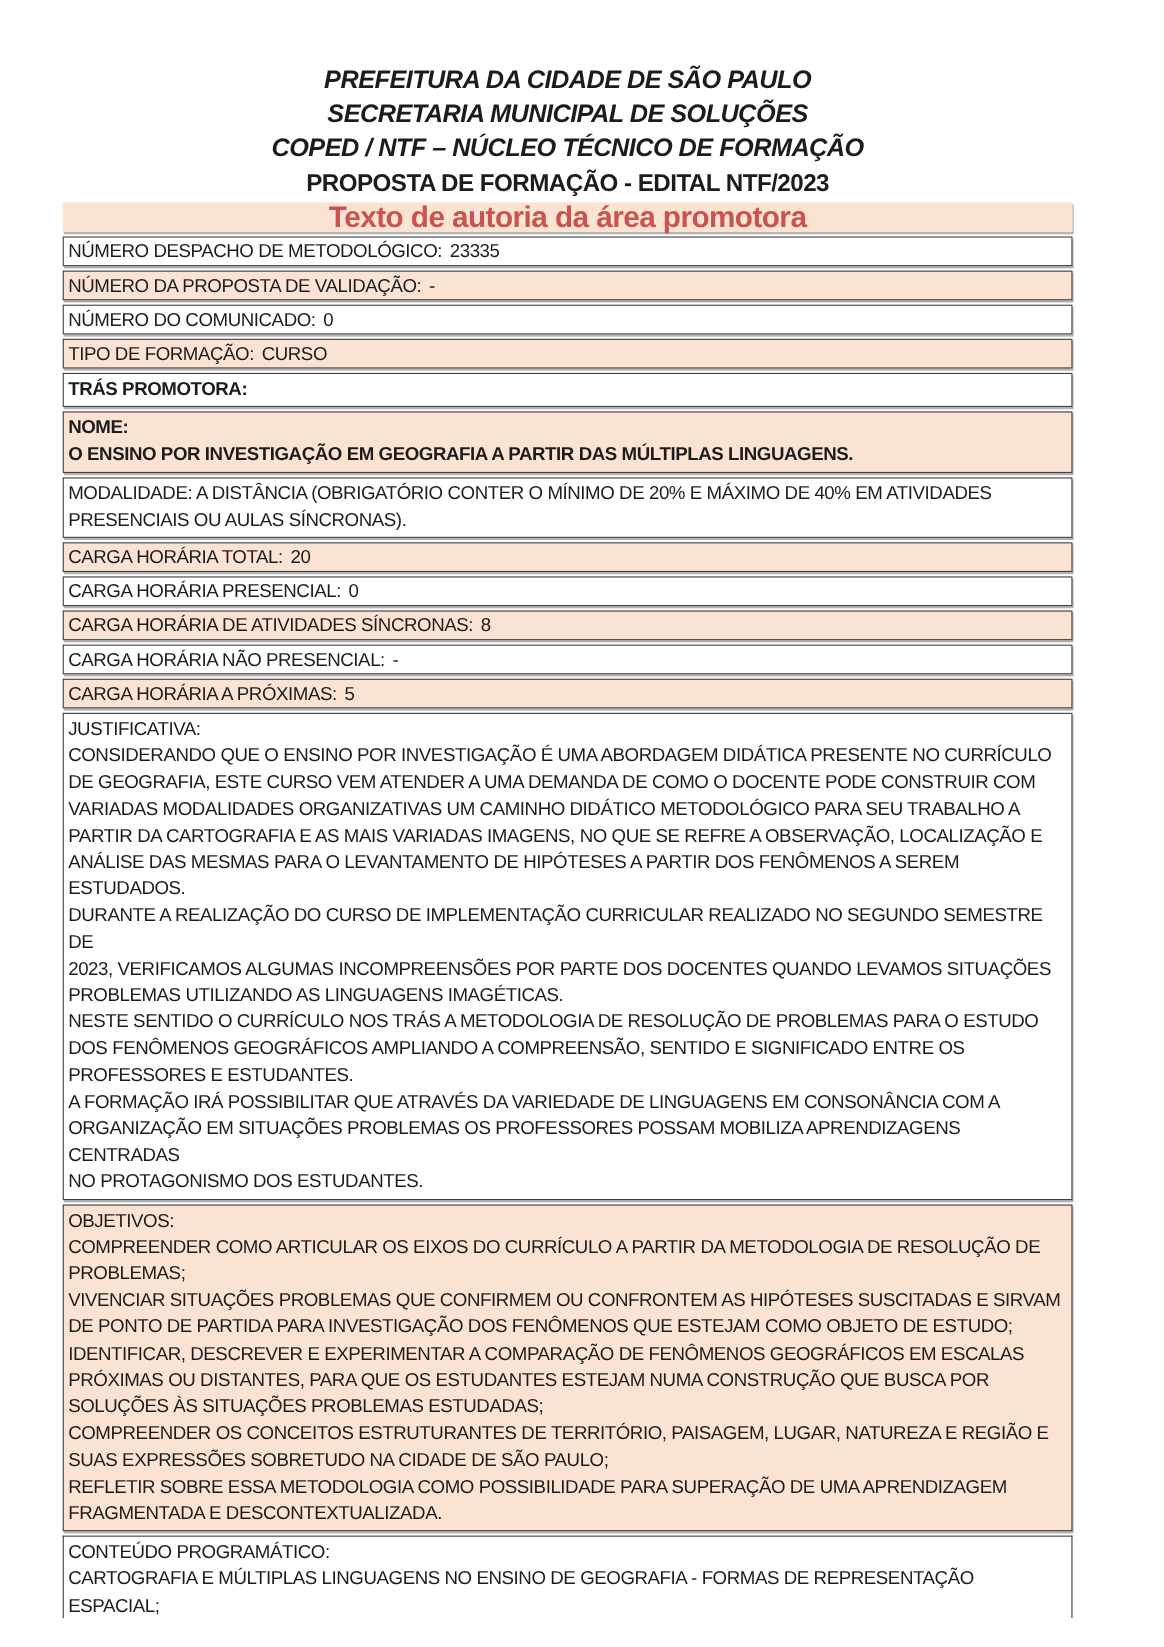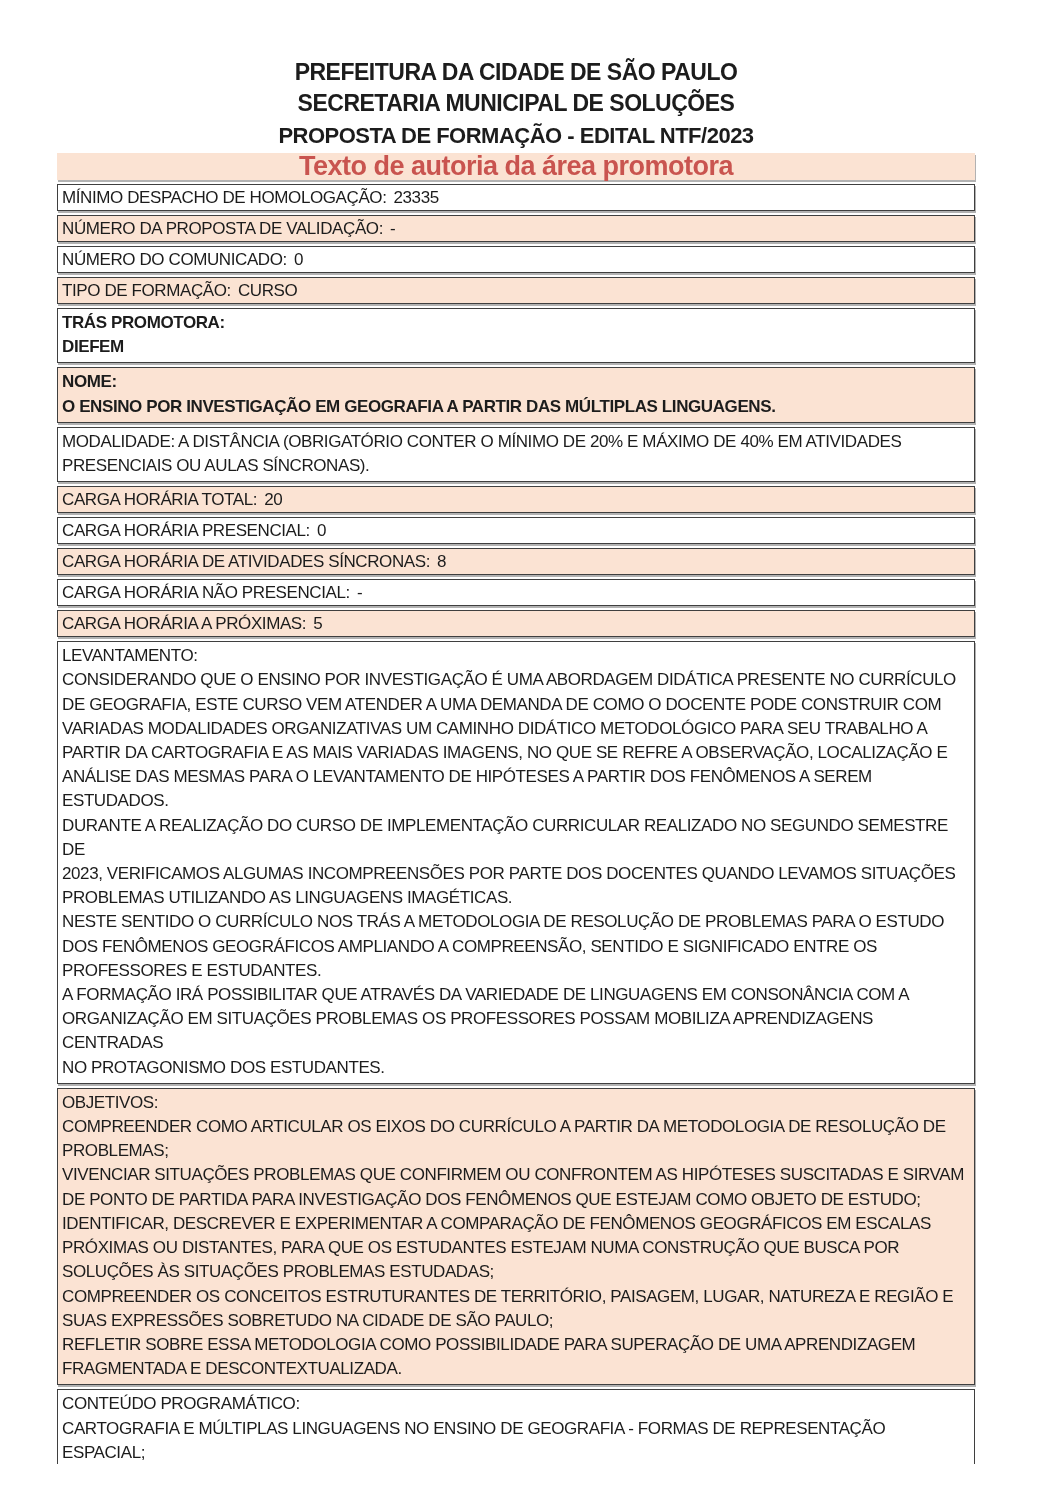--- a/index.html
+++ b/index.html
@@ -14,21 +14,21 @@
     width:1058px;height:1497px;
     font-family:"Liberation Sans",sans-serif;
     color:var(--ink);
     -webkit-font-smoothing:antialiased;
   }
   .page{position:relative;width:1058px;height:1497px;overflow:hidden;background:#fff;}
   .content{margin-left:57px;width:918px;}
 
   
   .doc-header{padding-top:57px;text-align:center;font-weight:bold;letter-spacing:-0.5px;}
-  .doc-header .hline{font-size:23px;line-height:31px;white-space:pre-wrap;}
+  .doc-header .hline{font-size:23px;line-height:31px;white-space:pre-wrap;font-style:italic;}
   .doc-header .htitle{font-size:22px;line-height:34px;white-space:pre-wrap;}
 
   
   .banner{
     height:27px;background:var(--peach);
     display:flex;align-items:center;justify-content:center;
     font-size:27px;font-weight:bold;color:var(--banner-text);
     letter-spacing:-0.5px;margin-bottom:4px;
     box-shadow:1px 2px 0 var(--shadow);
   }
@@ -53,50 +53,50 @@
 </style>
 </head>
 <body>
 
 <div class="page">
   <div class="content">
 
     <div class="doc-header">
       <div class="hline">PREFEITURA DA CIDADE DE SÃO PAULO</div>
       <div class="hline">SECRETARIA MUNICIPAL DE SOLUÇÕES</div>
+      <div class="hline">COPED / NTF – NÚCLEO TÉCNICO DE FORMAÇÃO</div>
       <div class="htitle">PROPOSTA DE FORMAÇÃO - EDITAL NTF/2023</div>
     </div>
 
     <div class="banner">
       <span>Texto de autoria da área promotora</span>
     </div>
 
     <div class="row srow">
-      <span class="label">MÍNIMO DESPACHO DE HOMOLOGAÇÃO:</span>
+      <span class="label">NÚMERO DESPACHO DE METODOLÓGICO:</span>
       <span class="value">23335</span>
     </div>
 
     <div class="row srow peach">
       <span class="label">NÚMERO DA PROPOSTA DE VALIDAÇÃO:</span>
       <span class="value">-</span>
     </div>
 
     <div class="row srow">
       <span class="label">NÚMERO DO COMUNICADO:</span>
       <span class="value">0</span>
     </div>
 
     <div class="row srow peach">
       <span class="label">TIPO DE FORMAÇÃO:</span>
       <span class="value">CURSO</span>
     </div>
 
     <div class="row block bold">
       <div class="btitle">TRÁS PROMOTORA:</div>
-      <div class="lines">DIEFEM</div>
     </div>
 
     <div class="row block bold peach">
       <div class="btitle">NOME:</div>
       <div class="lines">O ENSINO POR INVESTIGAÇÃO EM GEOGRAFIA A PARTIR DAS MÚLTIPLAS LINGUAGENS.</div>
     </div>
 
     <div class="row block">
       <div class="lines">MODALIDADE: A DISTÂNCIA (OBRIGATÓRIO CONTER O MÍNIMO DE 20% E MÁXIMO DE 40% EM ATIVIDADES
 PRESENCIAIS OU AULAS SÍNCRONAS).</div>
@@ -121,21 +121,21 @@
       <span class="label">CARGA HORÁRIA NÃO PRESENCIAL:</span>
       <span class="value">-</span>
     </div>
 
     <div class="row srow peach">
       <span class="label">CARGA HORÁRIA A PRÓXIMAS:</span>
       <span class="value">5</span>
     </div>
 
     <div class="row block">
-      <div class="btitle">LEVANTAMENTO:</div>
+      <div class="btitle">JUSTIFICATIVA:</div>
       <div class="lines">CONSIDERANDO QUE O ENSINO POR INVESTIGAÇÃO É UMA ABORDAGEM DIDÁTICA PRESENTE NO CURRÍCULO
 DE GEOGRAFIA, ESTE CURSO VEM ATENDER A UMA DEMANDA DE COMO O DOCENTE PODE CONSTRUIR COM
 VARIADAS MODALIDADES ORGANIZATIVAS UM CAMINHO DIDÁTICO METODOLÓGICO PARA SEU TRABALHO A
 PARTIR DA CARTOGRAFIA E AS MAIS VARIADAS IMAGENS, NO QUE SE REFRE A OBSERVAÇÃO, LOCALIZAÇÃO E
 ANÁLISE DAS MESMAS PARA O LEVANTAMENTO DE HIPÓTESES A PARTIR DOS FENÔMENOS A SEREM
 ESTUDADOS.
 DURANTE A REALIZAÇÃO DO CURSO DE IMPLEMENTAÇÃO CURRICULAR REALIZADO NO SEGUNDO SEMESTRE DE
 2023, VERIFICAMOS ALGUMAS INCOMPREENSÕES POR PARTE DOS DOCENTES QUANDO LEVAMOS SITUAÇÕES
 PROBLEMAS UTILIZANDO AS LINGUAGENS IMAGÉTICAS.
 NESTE SENTIDO O CURRÍCULO NOS TRÁS A METODOLOGIA DE RESOLUÇÃO DE PROBLEMAS PARA O ESTUDO

